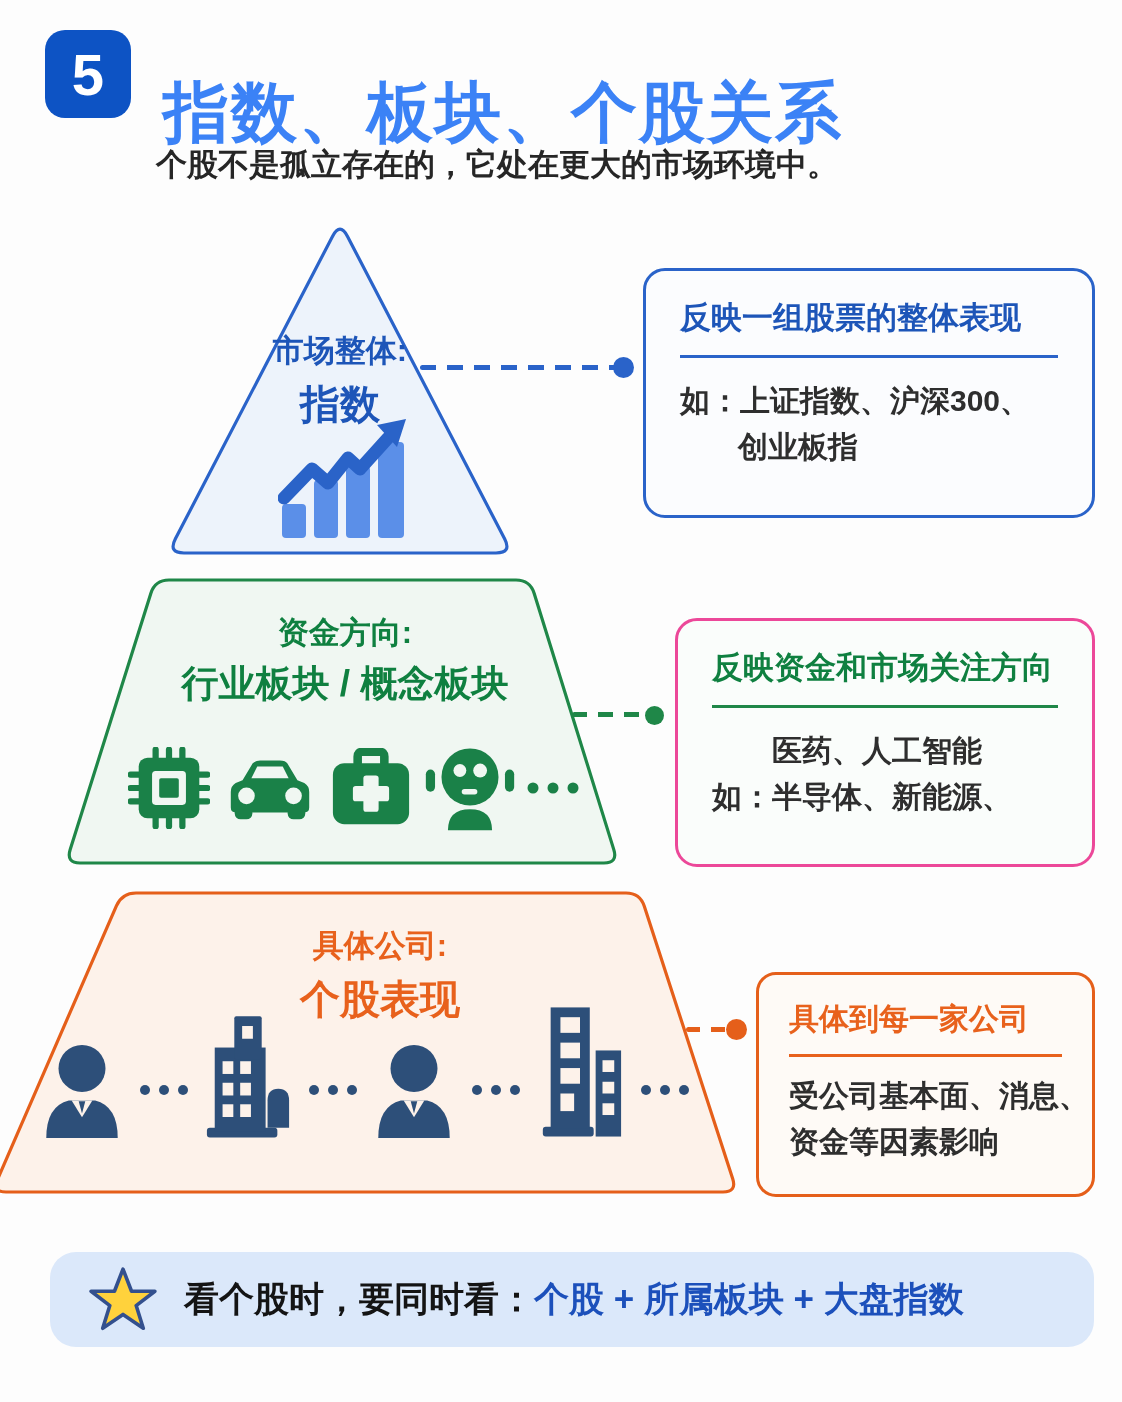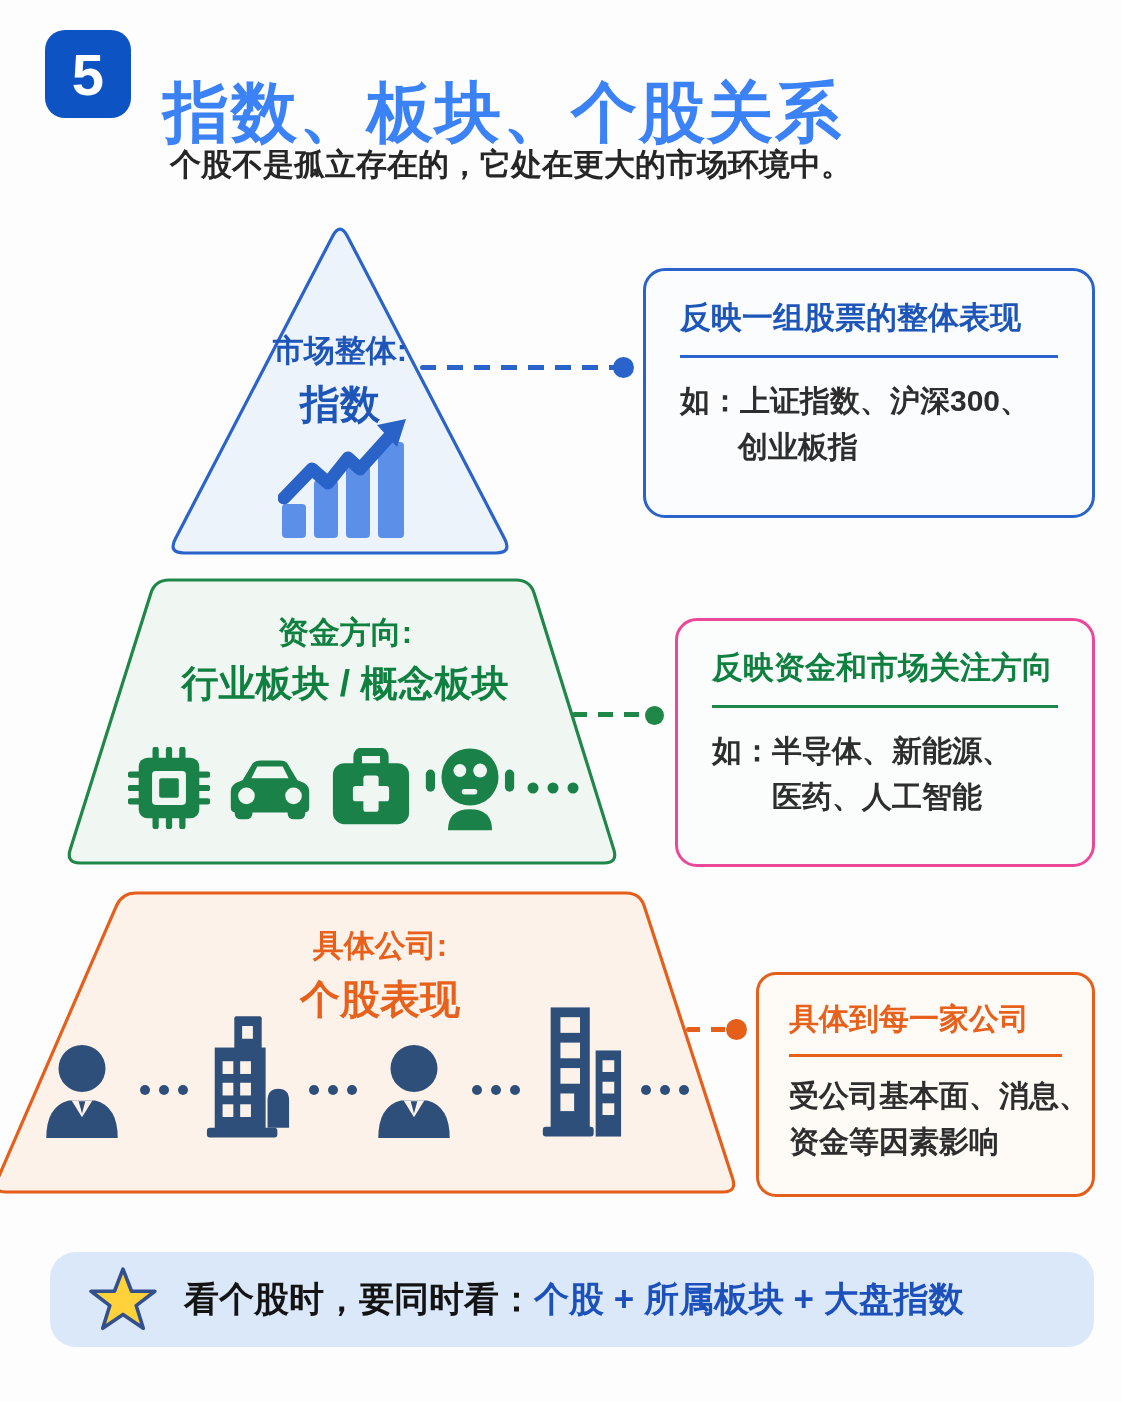--- a/index.html
+++ b/index.html
@@ -5,21 +5,21 @@
   * { margin:0; padding:0; box-sizing:border-box; }
   body { background:#ffffff; font-family:"Liberation Sans","DejaVu Sans",sans-serif; }
   .canvas{ position:relative; width:1122px; height:1402px; background:#fdfdfd; overflow:hidden; }
 
   
   .badge{ position:absolute; left:45px; top:30px; width:86px; height:88px;
     background:#0d53c4; border-radius:20px; color:#fff; font-size:58px; font-weight:bold;
     display:flex; align-items:center; justify-content:center; }
   .title{ position:absolute; left:163px; top:30px; width:820px; font-size:66px; font-weight:900;
     color:#3b82f6; letter-spacing:2px; white-space:nowrap;margin-top:38px; }
-  .subtitle{ position:absolute; left:170px; top:144px; font-size:31px; font-weight:600;
+  .subtitle{ position:absolute; left:156px; top:144px; font-size:31px; font-weight:600;
     color:#262626; white-space:nowrap; }
 
   
   .shapes{ position:absolute; left:0; top:0; width:1122px; height:1402px; }
 
   
   .lvl-label{ position:absolute; text-align:center; line-height:1.25; }
   .lvl1-label{ left:190px; top:332px; width:300px; color:#1d55b8; }
   .lvl2-label{ left:115px; top:614px; width:460px; color:#0f8040; }
   .lvl3-label{ left:150px; top:927px; width:460px; color:#e8611c; }
@@ -163,22 +163,22 @@
         <circle cx="47" cy="7" r="5.5" fill="#1a8148"></circle>
     </svg>
   </div>
 
   <div class="dash dash-green"></div>
   <div class="dot dot-green"></div>
 
   <div class="callout box-sector">
     <div class="c-title">反映资金和市场关注方向</div>
     <div class="c-div"></div>
+    <div class="c-line indent">医药、人工智能</div>
     <div class="c-line">如：半导体、新能源、</div>
-    <div class="c-line indent">医药、人工智能</div>
   </div>
 
   <div class="lvl-label lvl3-label">
     <div class="lvl-prefix">具体公司:</div>
     <div class="lvl-main">个股表现</div>
   </div>
 
   <div class="icon-row row-stocks">
     <svg width="84" height="94" viewBox="0 0 88 100">
       <circle cx="44" cy="26" r="25" fill="#2d4f79"></circle>

